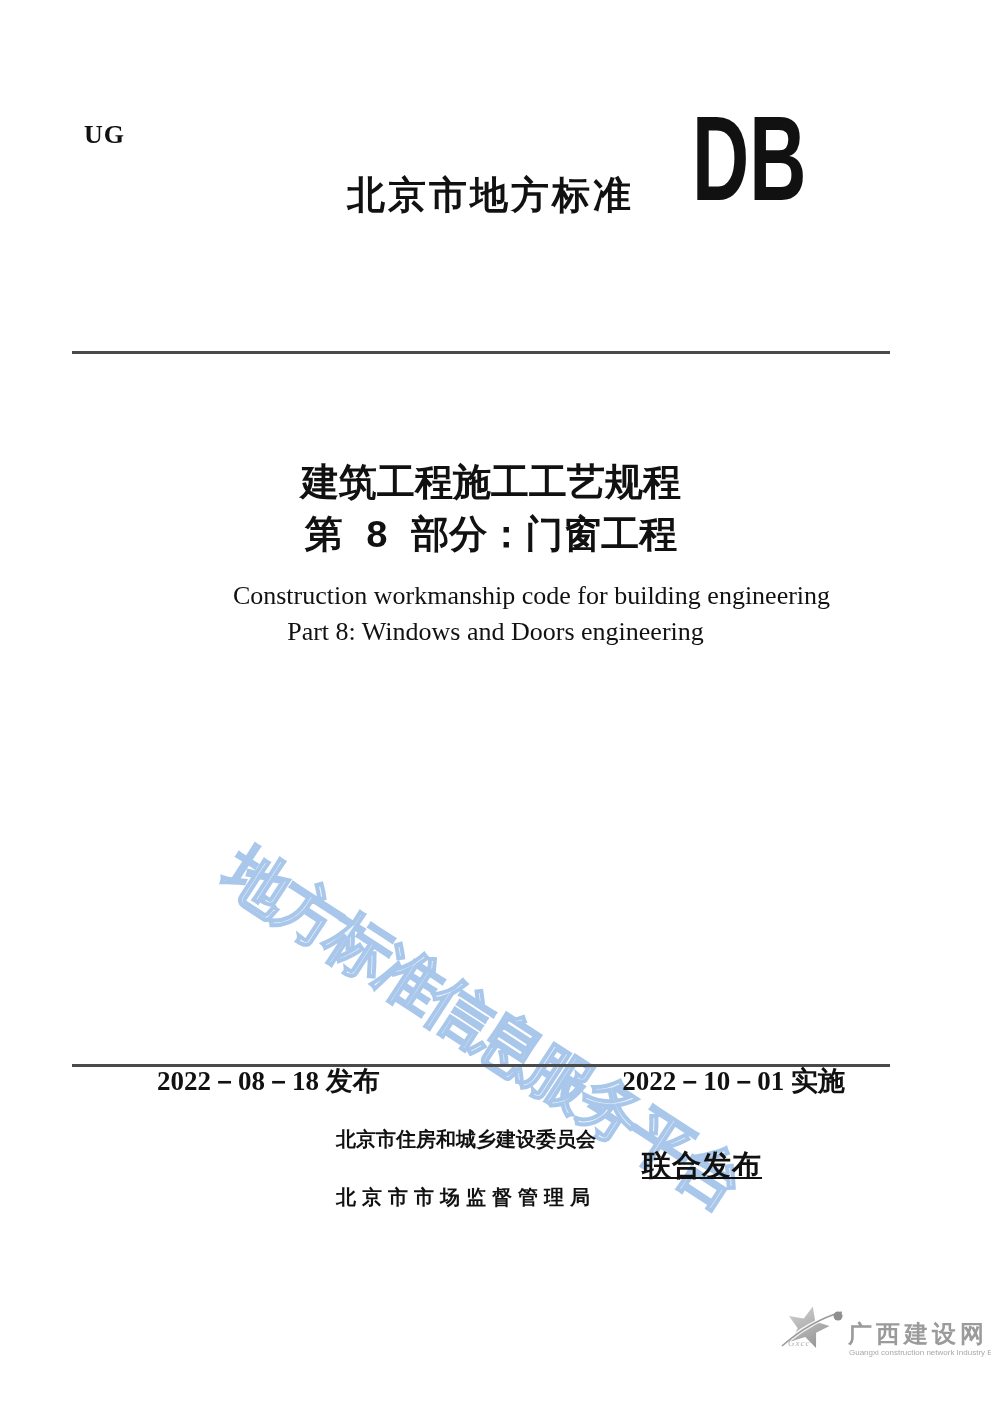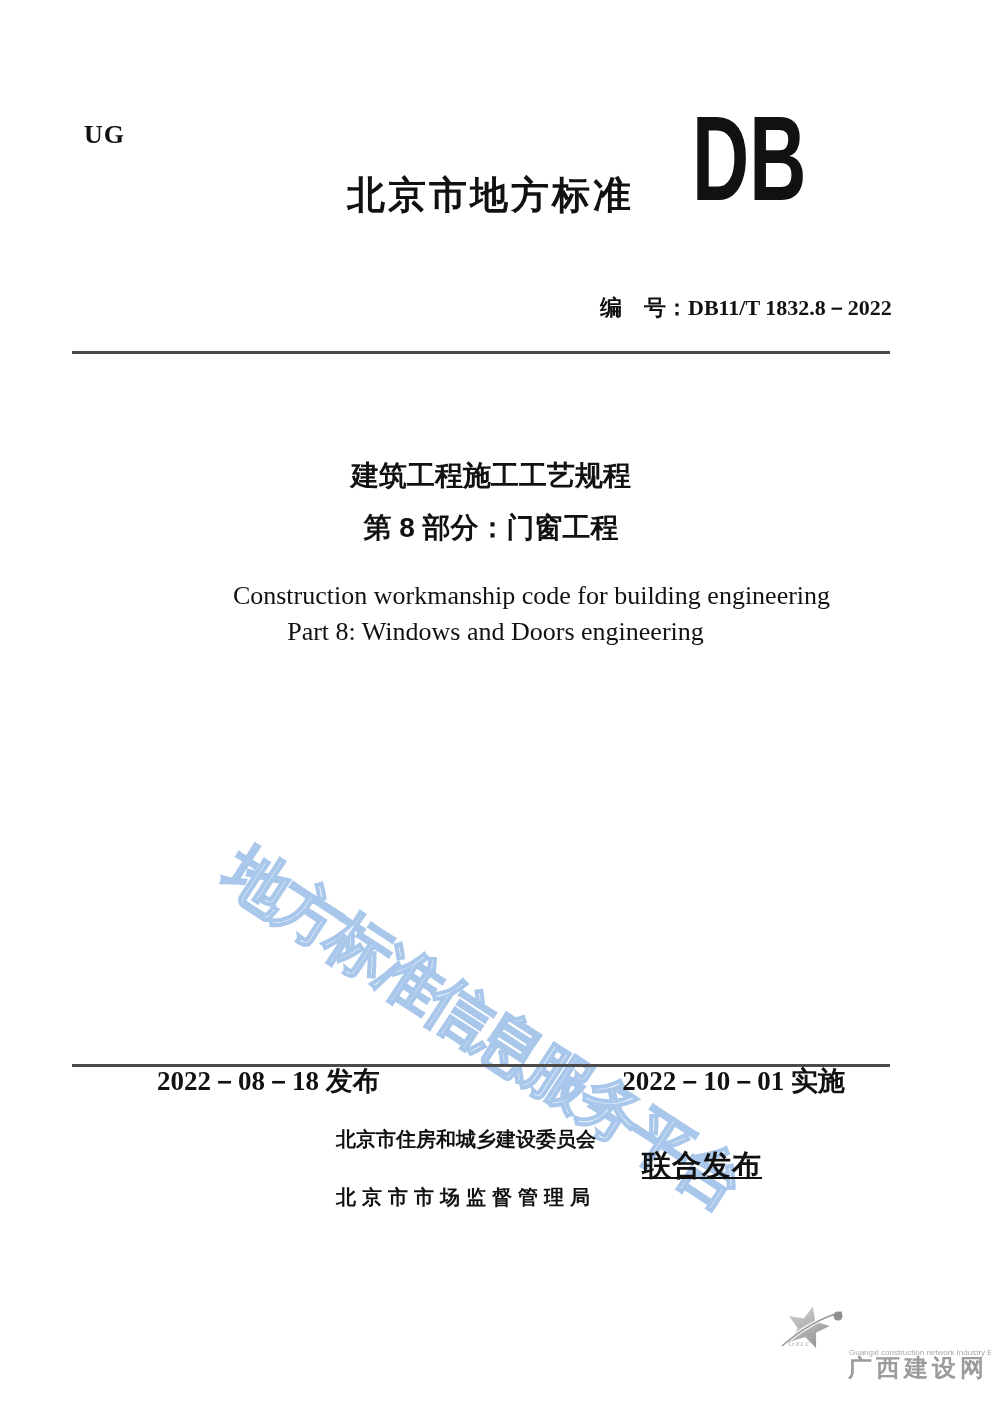--- a/index.html
+++ b/index.html
@@ -43,22 +43,22 @@
   .rule{
     left:72px;width:818px;height:3px;
     background:#4a4a4a;
   }
   .rule-top{top:351px;}
   .rule-bottom{top:1064px;}
 
   
   .title-zh{
     left:0;width:982px;text-align:center;
-    font-size:28px;font-weight:bold;
-    font-family:Liberation Sans, sans-serif;
+    font-size:38px;font-weight:bold;
+    font-family:Liberation Mono, monospace;
     white-space:nowrap;
   }
   .title-zh-1{top:457px;}
   .title-zh-2{top:509px;}
   .title-en{
     left:0;width:991px;text-align:center;
     font-size:26px;font-weight:normal;
     font-family:"Liberation Serif", serif;
     white-space:nowrap;
   }
@@ -105,40 +105,39 @@
   .logo-script{
     position:absolute;left:10px;top:34px;
     font-size:9px;font-style:italic;color:#b0b0b0;
     font-family:"Liberation Serif", serif;
     letter-spacing:1px;
   }
   .site-name{
     position:absolute;left:70px;top:14px;
     font-size:24px;font-weight:bold;color:#9b9b9b;
     font-family:"Liberation Serif", serif;
-    letter-spacing:4px;white-space:nowrap;margin-top:34px;
+    letter-spacing:4px;white-space:nowrap;
   }
   .site-tagline{
     position:absolute;left:71px;top:44px;
     font-size:8px;color:#a8a8a8;
     font-family:"Liberation Sans", sans-serif;
     white-space:nowrap;
   }
 </style>
 </head>
 <body>
 
 <div class="page">
 
   <div class="abs watermark">地方标准信息服务平台</div>
 
   <div class="abs corner-mark">UG</div>
   <div class="abs standard-type">北京市地方标准</div>
   <div class="abs db-logo">DB</div>
-  <div class="abs doc-number">编　号：DB11/T 1832.8－2022</div>
   <div class="abs rule rule-top"></div>
 
   <div class="abs title-zh title-zh-1">建筑工程施工工艺规程</div>
   <div class="abs title-zh title-zh-2">第 8 部分：门窗工程</div>
   <div class="abs title-en title-en-1">Construction workmanship code for building engineering</div>
   <div class="abs title-en title-en-2">Part 8: Windows and Doors engineering</div>
 
   <div class="abs date-line date-issue">2022－08－18 发布</div>
   <div class="abs date-line date-implement">2022－10－01 实施</div>
   <div class="abs rule rule-bottom"></div>

